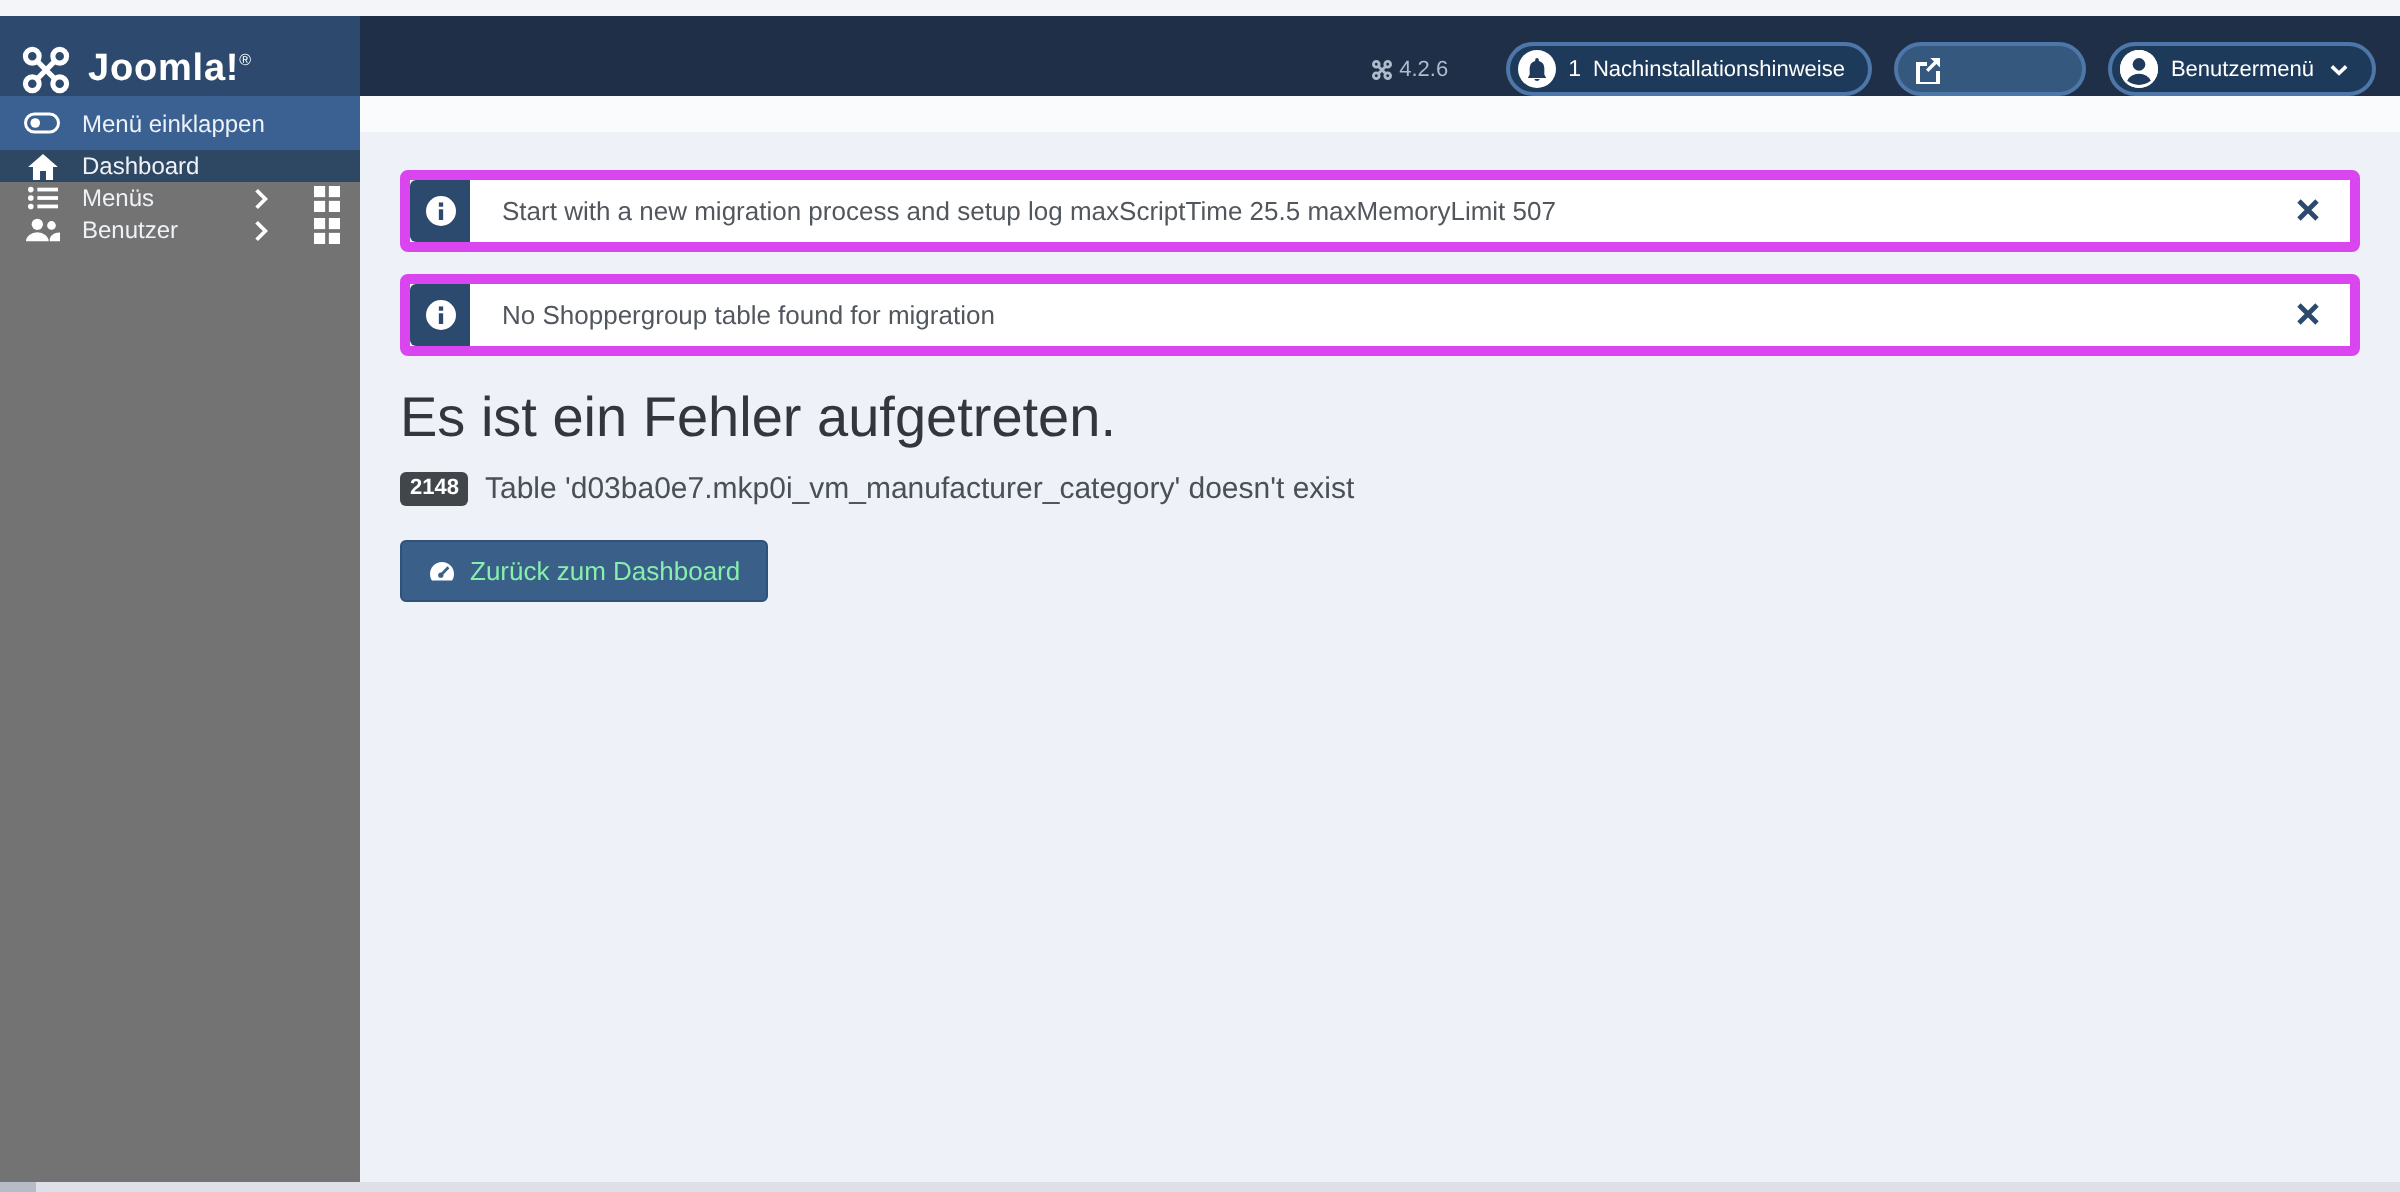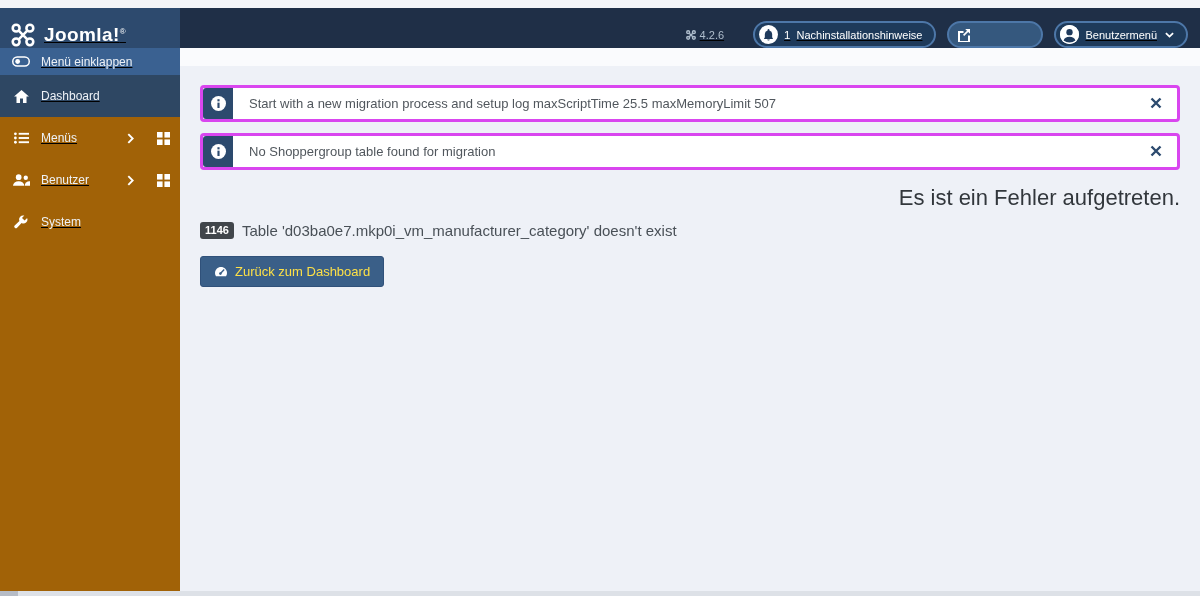--- a/index.html
+++ b/index.html
@@ -6,59 +6,59 @@
   html,body { width:1200px; height:596px; }
   body {
     position:relative; overflow:hidden;
     font-family:"Liberation Sans", sans-serif;
     background:#eef1f7;
   }
   
   .top-strip { position:absolute; top:0; left:0; right:0; height:8px; background:#f3f5f8; }
 
   
-  .header { position:absolute; top:8px; left:0; right:0; height:53px; display:flex;text-decoration:underline; }
+  .header { position:absolute; top:8px; left:0; right:0; height:53px; display:flex; }
   .brand-box { width:180px; background:#2d4a6e; display:flex; align-items:center; gap:9px; padding-left:11px; color:#fff; cursor:pointer; }
   .brand-text { font-size:19px; letter-spacing:.4px; font-weight:bold; }
   .brand-text sup { font-size:8px; font-weight:normal; }
   .topbar { flex:1; background:#1f2f47; display:flex; align-items:center; justify-content:flex-end; gap:11px; padding-right:12px; }
   .version { display:flex; align-items:center; gap:4px; color:#aebdcc; font-size:11px; margin-right:18px; }
   .pill { height:27px; border-radius:14px; border:2px solid #4d77a8; background:#1e3a5a; display:inline-flex; align-items:center; gap:6px; padding:0 12px 0 4px; color:#fff; font-size:11px; cursor:pointer; font-family:inherit; white-space:nowrap; }
   .pill .circle { width:19px; height:19px; border-radius:50%; background:#fff; display:flex; align-items:center; justify-content:center; flex:0 0 auto; }
   .pill-count { font-size:11.5px; }
   .pill-preview { background:#35587e; width:96px; padding:0 8px; justify-content:flex-start; }
   .pill .chev { display:flex; margin-left:2px; }
 
   
-  .sidebar { position:absolute; top:48px; left:0; width:180px; bottom:5px; background:#a16207;text-decoration:underline; }
-  .side-item { height:42px; display:flex; align-items:center; gap:11px; padding:0 10px 0 12px; color:#eef2f7; font-size:12px; cursor:pointer; }
+  .sidebar { position:absolute; top:48px; left:0; width:180px; bottom:5px; background:#737373; }
+  .side-item { height:16px; display:flex; align-items:center; gap:11px; padding:0 10px 0 12px; color:#eef2f7; font-size:12px; cursor:pointer; }
   .side-item .ic { width:18px; display:flex; justify-content:center; align-items:center; }
   .side-item .lbl { flex:1; font-weight:500; }
   .side-item .chev { display:flex; margin-right:12px; }
   .side-item .grid { display:flex; }
   .side-item.collapse-row { height:27px; background:#3a6191; }
   .side-item.active-row { background:#2e4763; }
 
   
   .content { position:absolute; left:180px; top:48px; right:0; bottom:5px; background:#eef1f7; }
   .content-white { height:18px; background:#fafbfd; }
   .content-inner { padding:19px 20px 0 20px; }
 
-  .alert { position:relative; display:flex; background:#fff; border:3px solid #d946ef; border-radius:4px; margin-bottom:11px; }
+  .alert { position:relative; display:flex; background:#fff; border:5px solid #d946ef; border-radius:4px; margin-bottom:11px; }
   .alert-side { width:30px; background:#2c4a6e; border-radius:3px 0 0 3px; display:flex; align-items:center; justify-content:center; }
   .alert-lines { flex:1; padding-right:60px; }
   .alert-line { padding:8px 0 8px 16px; font-size:13px; color:#51575d; }
   .alert-line + .alert-line { border-top:1px solid #99a1ab; }
   .alert-close { position:absolute; top:7px; right:13px; background:none; border:none; cursor:pointer; display:flex; padding:2px; }
 
-  .error-heading { font-size:22px; font-weight:400; color:#32373c; margin:15px 0 11px;text-align:right; }
+  .error-heading { font-size:28px; font-weight:400; color:#32373c; margin:15px 0 11px; }
   .error-line { display:flex; align-items:center; gap:8px; font-size:15px; color:#495057; }
   .badge { background:#41464b; color:#fff; font-size:11px; font-weight:bold; padding:3px 5px; border-radius:3px; line-height:1; }
 
-  .btn-back { margin-top:17px; display:inline-flex; align-items:center; gap:7px; background:#3a5f88; border:1px solid #30517a; color:#fde047; font-size:13px; font-family:inherit; padding:7px 13px; border-radius:3px; cursor:pointer; }
+  .btn-back { margin-top:17px; display:inline-flex; align-items:center; gap:7px; background:#3a5f88; border:1px solid #30517a; color:#86efac; font-size:13px; font-family:inherit; padding:7px 13px; border-radius:3px; cursor:pointer; }
 
   
   .bottom-scrollbar { position:absolute; bottom:0; left:0; right:0; height:5px; background:#dde1e7; cursor:pointer; }
   .scroll-corner { position:absolute; bottom:0; left:0; width:18px; height:5px; background:#b6bcc6; }
 </style>
 </head>
 <body>
 
 <div class="top-strip"></div>
 
@@ -196,28 +196,20 @@
     <span class="grid">
       <svg width="13" height="13" viewBox="0 0 14 14" fill="#fff">
         <rect x="0" y="0" width="6" height="6"></rect>
           <rect x="8" y="0" width="6" height="6"></rect>
         <rect x="0" y="8" width="6" height="6"></rect>
           <rect x="8" y="8" width="6" height="6"></rect>
       </svg>
     </span>
   </div>
 
-  <div class="side-item">
-    <span class="ic">
-      <svg width="14" height="14" viewBox="0 0 14 14">
-        <path d="M13.2 3.2 a4 4 0 0 1 -5.6 4.9 L3.1 12.8 a1.7 1.7 0 0 1 -2.4 -2.4 L5.4 5.9 A4 4 0 0 1 10.3 0.6 L8 2.9 L10.6 5.5 L12.9 3.2 Z" fill="#fff"></path>
-      </svg>
-    </span>
-    <span class="lbl">System</span>
-  </div>
 
 
 </div>
 
 <div class="content">
   <div class="content-white"></div>
   <div class="content-inner">
 
     <div class="alert">
       <div class="alert-side">
@@ -251,21 +243,21 @@
       <button class="alert-close">
         <svg width="12" height="12" viewBox="0 0 12 12">
             <path d="M1.5 1.5 L10.5 10.5 M10.5 1.5 L1.5 10.5" stroke="#2c4a6e" stroke-width="2.4"></path>
           </svg>
       </button>
     </div>
 
     <h1 class="error-heading">Es ist ein Fehler aufgetreten.</h1>
 
     <div class="error-line">
-      <span class="badge">1146</span>
+      <span class="badge">2148</span>
       <span>Table 'd03ba0e7.mkp0i_vm_manufacturer_category' doesn't exist</span>
     </div>
 
     <button class="btn-back">
       <span style="display:flex;">
         <svg width="14" height="12" viewBox="0 0 14 12">
           <path d="M7 1 a6 6 0 0 1 6 6 a6 6 0 0 1 -1.1 3.4 H1.1 A6 6 0 0 1 0 7? Z" fill="none"></path>
           <path d="M7 1 C10.3 1 13 3.7 13 7 c0 1.2 -0.35 2.4 -1 3.3 H2 C1.35 9.4 1 8.2 1 7 C1 3.7 3.7 1 7 1 Z" fill="#fff"></path>
           <path d="M6.2 7.8 L10.2 3.6" stroke="#3a5f88" stroke-width="1.4"></path>
           <circle cx="6.4" cy="7.6" r="1.3" fill="#3a5f88"></circle>

